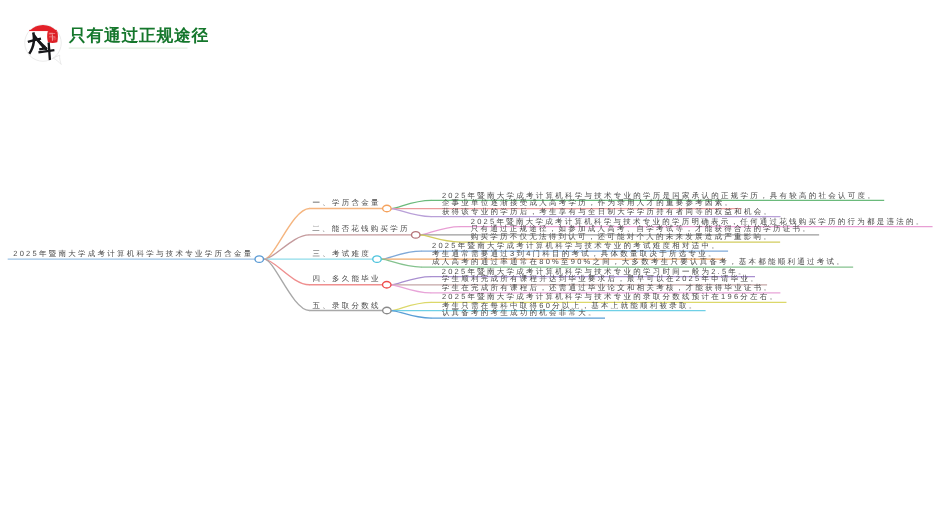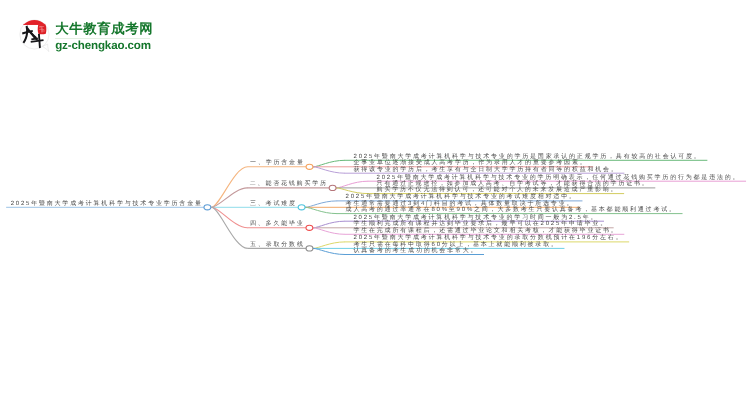--- a/index.html
+++ b/index.html
@@ -35,23 +35,22 @@
       <path d="M9.6 20.2l2.0-.6c.6 2.7.75 5.5.4 8.2-.4 3.5-1.7 6.8-3.8 9.7l-1.6-1.2c1.9-2.6 3.0-5.6 3.4-8.8.3-2.45.15-4.9-.4-7.3z"></path>
       <path d="M10.3 22.6l1.6-1.3c2.6 3.7 5.6 7.0 9.0 9.9l-1.4 1.7c-3.5-3.1-6.6-6.6-9.2-10.3z"></path>
       <path d="M18.2 30.8l3.9 2.0-.9 1.85-3.7-2.35z"></path>
       <path d="M13.2 26.6l1.45-1.35 5.5 6.4-1.5 1.25z"></path>
       <path d="M15.2 32.6l6.4-1.0.3 1.7-6.4 1.0z"></path>
       <path d="M14.6 34.9l12.8-1.7.25 1.8-12.8 1.7z"></path>
       <path d="M22.0 28.1l1.85-.35 1.0 14.1-1.85.3z"></path>
     </g>
   </svg>
   <div id="logo-text">
-    <div class="brand-cn">大牛教育成考网</div>
+    <div class="brand-cn">只有通过正规途径</div>
     <div class="brand-sep"></div>
-    <div class="brand-url">gz-chengkao.com</div>
   </div>
 </div>
 <svg id="map" viewBox="0 0 750 410" xmlns="http://www.w3.org/2000/svg">
 <path d="M6.14 207.30 L204.50 207.30" stroke="#9dc3e6" stroke-width="1" fill="none"></path>
 <path d="M211.40 207.30 C219.54 207.30 234.02 166.80 247.59 166.80" stroke="#f5b57f" stroke-width="1.1" fill="none"></path>
 <path d="M247.29 166.80 L306.50 166.80" stroke="#f5b57f" stroke-width="1.1" fill="none"></path>
 <path d="M312.50 166.80 L313.40 166.80" stroke="#6aba7b" stroke-width="1" fill="none"></path>
 <path d="M313.10 166.80 C318.68 166.80 329.85 160.30 345.00 160.30" stroke="#6aba7b" stroke-width="1" fill="none"></path>
 <path d="M344.70 160.30 L707.36 160.30" stroke="#6aba7b" stroke-width="1" fill="none"></path>
 <path d="M312.90 166.80 L593.20 166.80" stroke="#eb9a9a" stroke-width="1" fill="none"></path>

